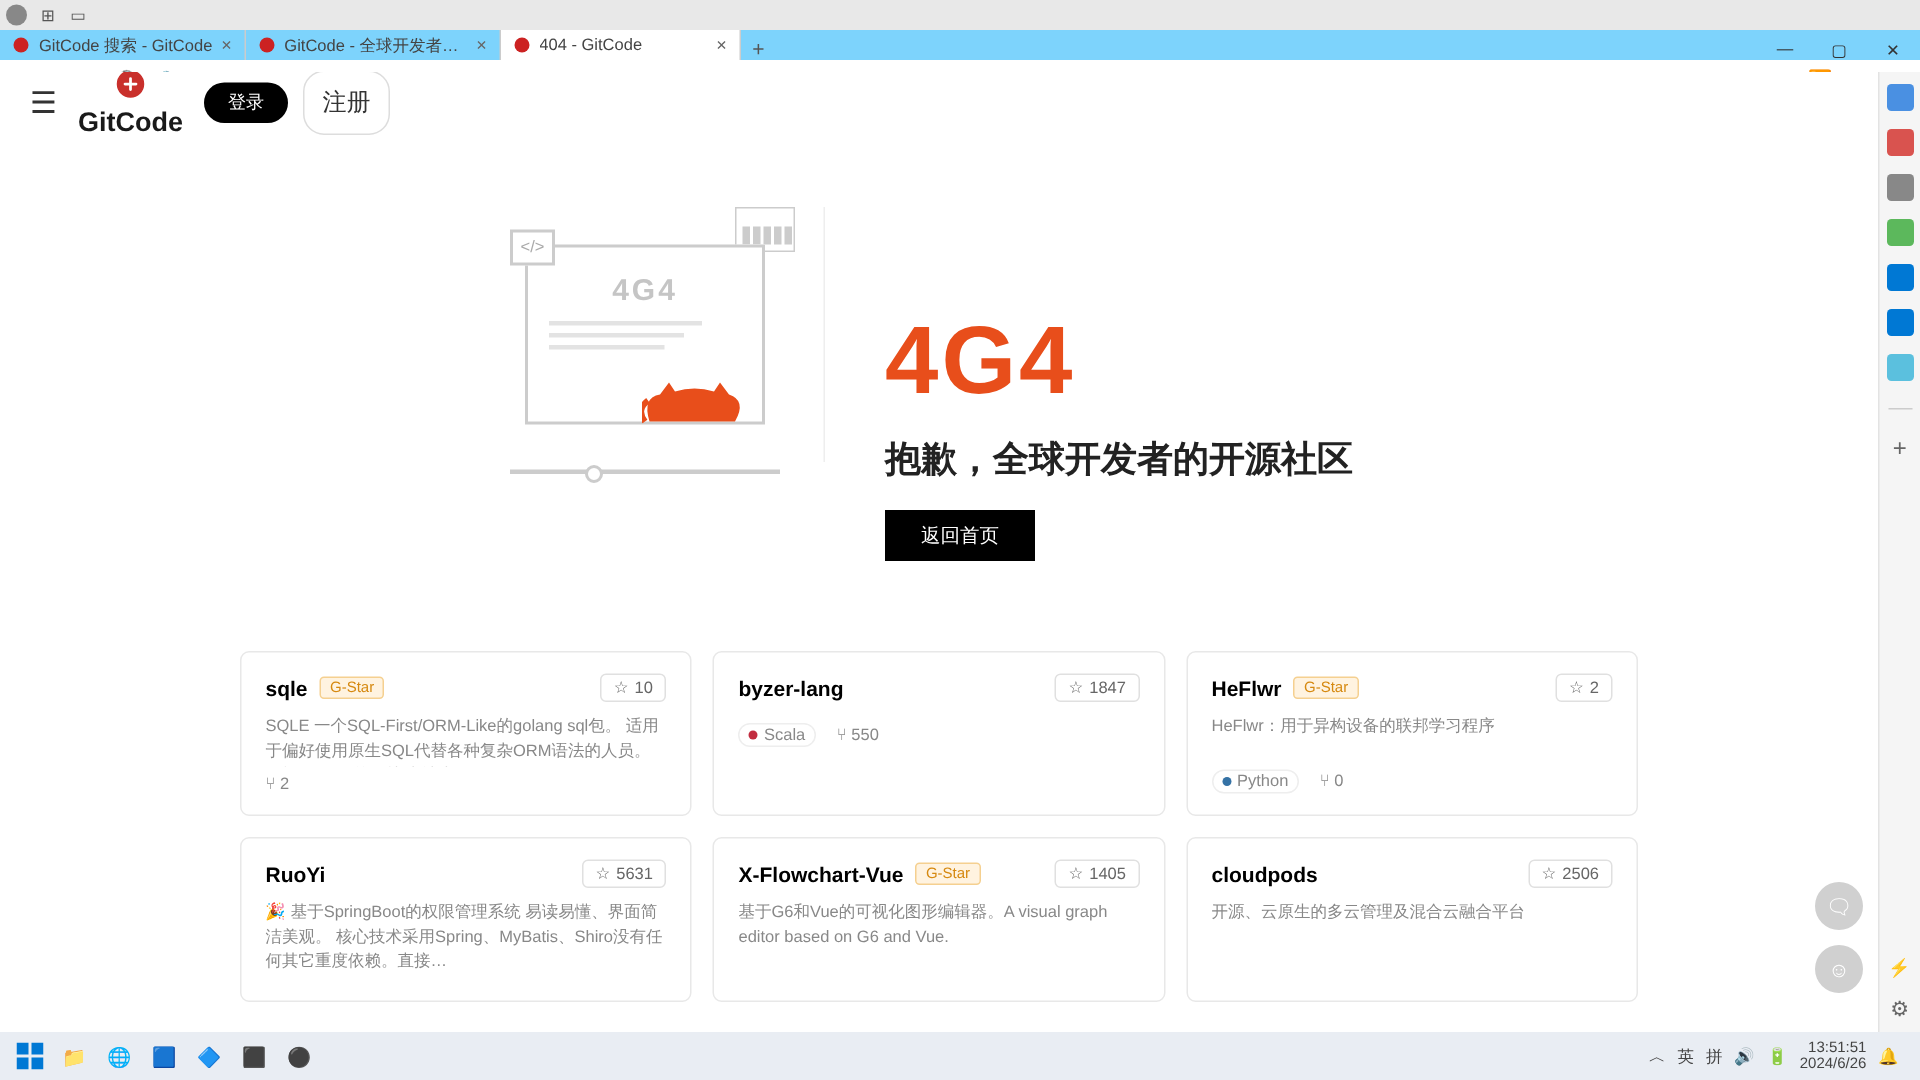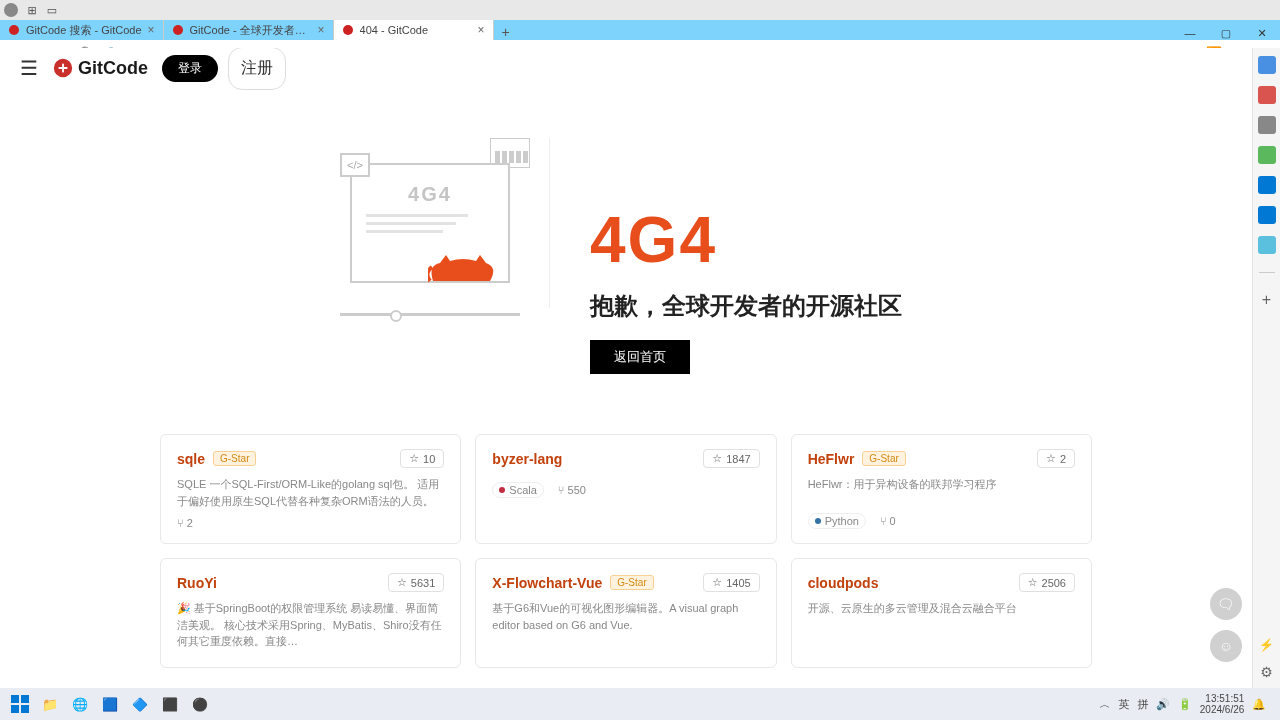--- a/index.html
+++ b/index.html
@@ -31,21 +31,21 @@
 .sidepanel { position: absolute; right: 0; top: 48px; width: 28px; background: #f5f5f5; border-left: 1px solid #e3e3e3; height: 640px; display:flex; flex-direction:column; align-items:center; padding-top:8px; gap:12px;}
 .sidepanel .sp { width:18px; height:18px; border-radius:3px; cursor:pointer; }
 .sp1{background:#4a90e2;} .sp2{background:#d9534f;} .sp3{background:#888;} .sp4{background:#5cb85c;} .sp5{background:#0078d4;} .sp6{background:#0078d4;} .sp7{background:#5bc0de;}
 .sidepanel .divider { width:16px; height:1px; background:#ccc; margin:6px 0;}
 .sidepanel .plus { color:#666; font-size:16px; cursor:pointer;}
 
 
 .page { position: absolute; left:0; top:48px; right:28px; bottom:32px; overflow-y: auto; background:#fff; }
 .page-header { height: 40px; display:flex; align-items:center; padding: 0 20px; gap:14px; border-bottom: 0px solid #eee;}
 .menu-icon { font-size:20px; color:#333; cursor:pointer;}
-.brand { display:flex; align-items:center; gap:4px; cursor:pointer;}
+.brand { display:flex; align-items:center; gap:4px; cursor:pointer;flex-direction:column;}
 .brand-logo { width:22px; height:22px; }
 .brand-text { font-weight:700; font-size:18px; color:#1a1a1a;}
 .searchbox { margin-left:auto; margin-right:auto; width:250px; height:28px; background:#f3f3f3; border-radius:14px; display:flex; align-items:center; padding:0 12px; gap:8px; color:#999; font-size:12px;}
 .searchbox svg { width:14px; height:14px; }
 .header-actions { display:flex; gap:10px; align-items:center;}
 .btn-login { background:#000; color:#fff; border-radius:14px; padding:5px 16px; font-size:12px; cursor:pointer;}
 .btn-register { color:#333; font-size:16px; padding:10px 12px; cursor:pointer; border:1px solid #ddd; border-radius:14px;}
 
 .hero { display:flex; justify-content:center; align-items:flex-start; gap: 40px; padding: 50px 0 60px; }
 .hero-img { width: 200px; padding-right:40px; border-right:1px solid #eee; }
@@ -53,21 +53,21 @@
 .hero-404 { font-size:64px; font-weight:900; color:#e84e1b; letter-spacing:2px; line-height:1;}
 .hero-title { font-size:24px; font-weight:700; color:#222; margin-top:18px;}
 .hero-sub { font-size:12px; color:#888; margin-top:10px;}
 .btn-home { display:inline-block; background:#000; color:#fff; font-size:13px; padding:8px 24px; margin-top:18px; cursor:pointer;}
 
 .featured { padding: 0 160px 40px; }
 .featured-title { font-size:18px; font-weight:600; color:#222; margin-bottom:20px;}
 .cards { display:grid; grid-template-columns: repeat(3, 1fr); gap:14px; }
 .card { border:1px solid #e8e8e8; border-radius:6px; padding:14px 16px; height:110px; display:flex; flex-direction:column; cursor:pointer; position:relative;}
 .card-head { display:flex; align-items:center; gap:8px; margin-bottom:8px;}
-.card-name { font-size:14px; font-weight:600; color:#c2410c;}
+.card-name { font-size:14px; font-weight:600; color:#000000;}
 .gstar { background:#fff3e0; color:#d68910; font-size:10px; padding:1px 6px; border-radius:3px; border:1px solid #f5d090;}
 .star-box { margin-left:auto; border:1px solid #e0e0e0; border-radius:4px; padding:2px 8px; display:flex; align-items:center; gap:4px; font-size:11px; color:#666;}
 .card-desc { font-size:11px; color:#888; line-height:1.5; flex:1; overflow:hidden; }
 .card-foot { display:flex; align-items:center; gap:14px; font-size:11px; color:#888; margin-top:6px;}
 .lang { display:flex; align-items:center; gap:4px; border:1px solid #eee; padding:1px 6px; border-radius:8px;}
 .lang-dot { width:6px; height:6px; border-radius:50%; }
 .fork { display:flex; align-items:center; gap:3px;}
 
 
 .float-btns { position:absolute; right:38px; bottom:58px; display:flex; flex-direction:column; gap:10px;}

